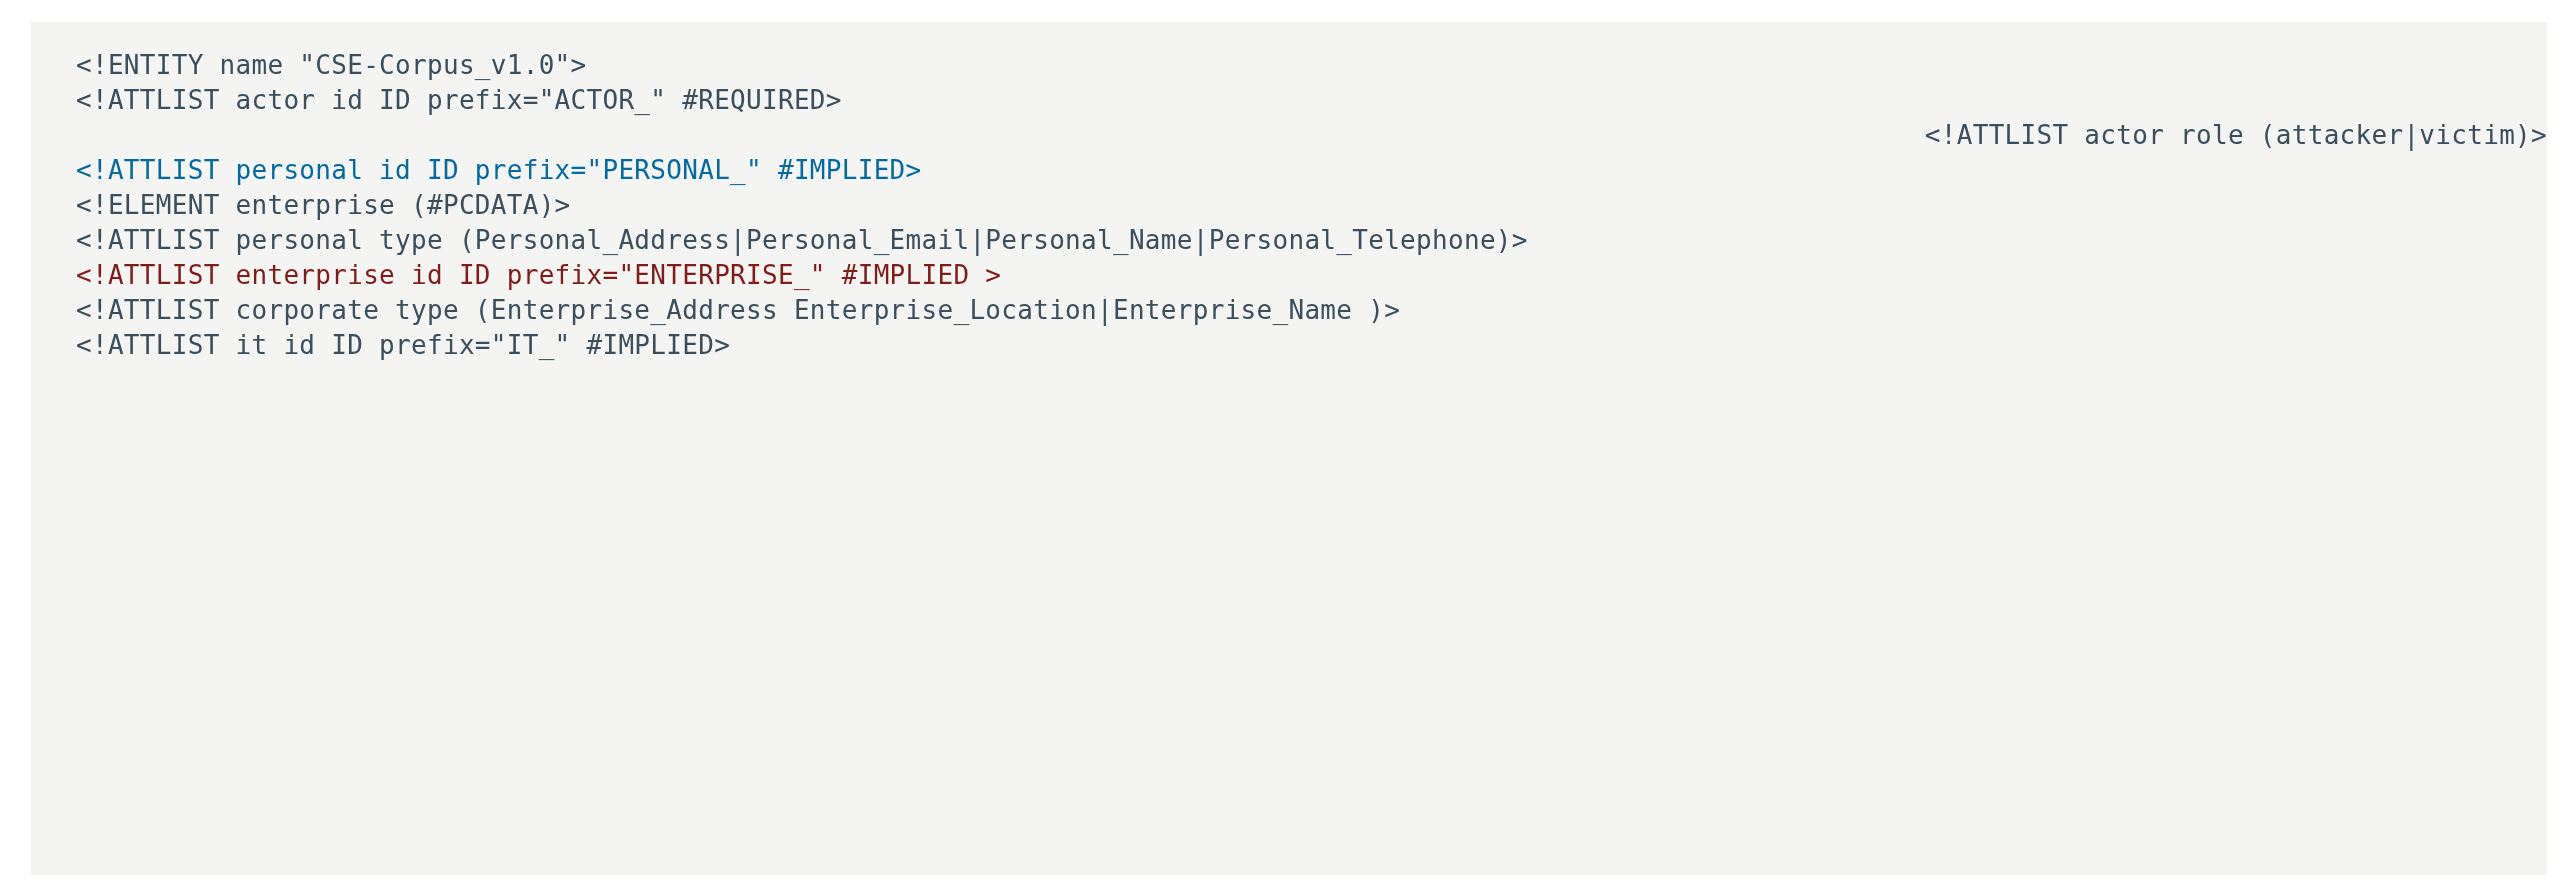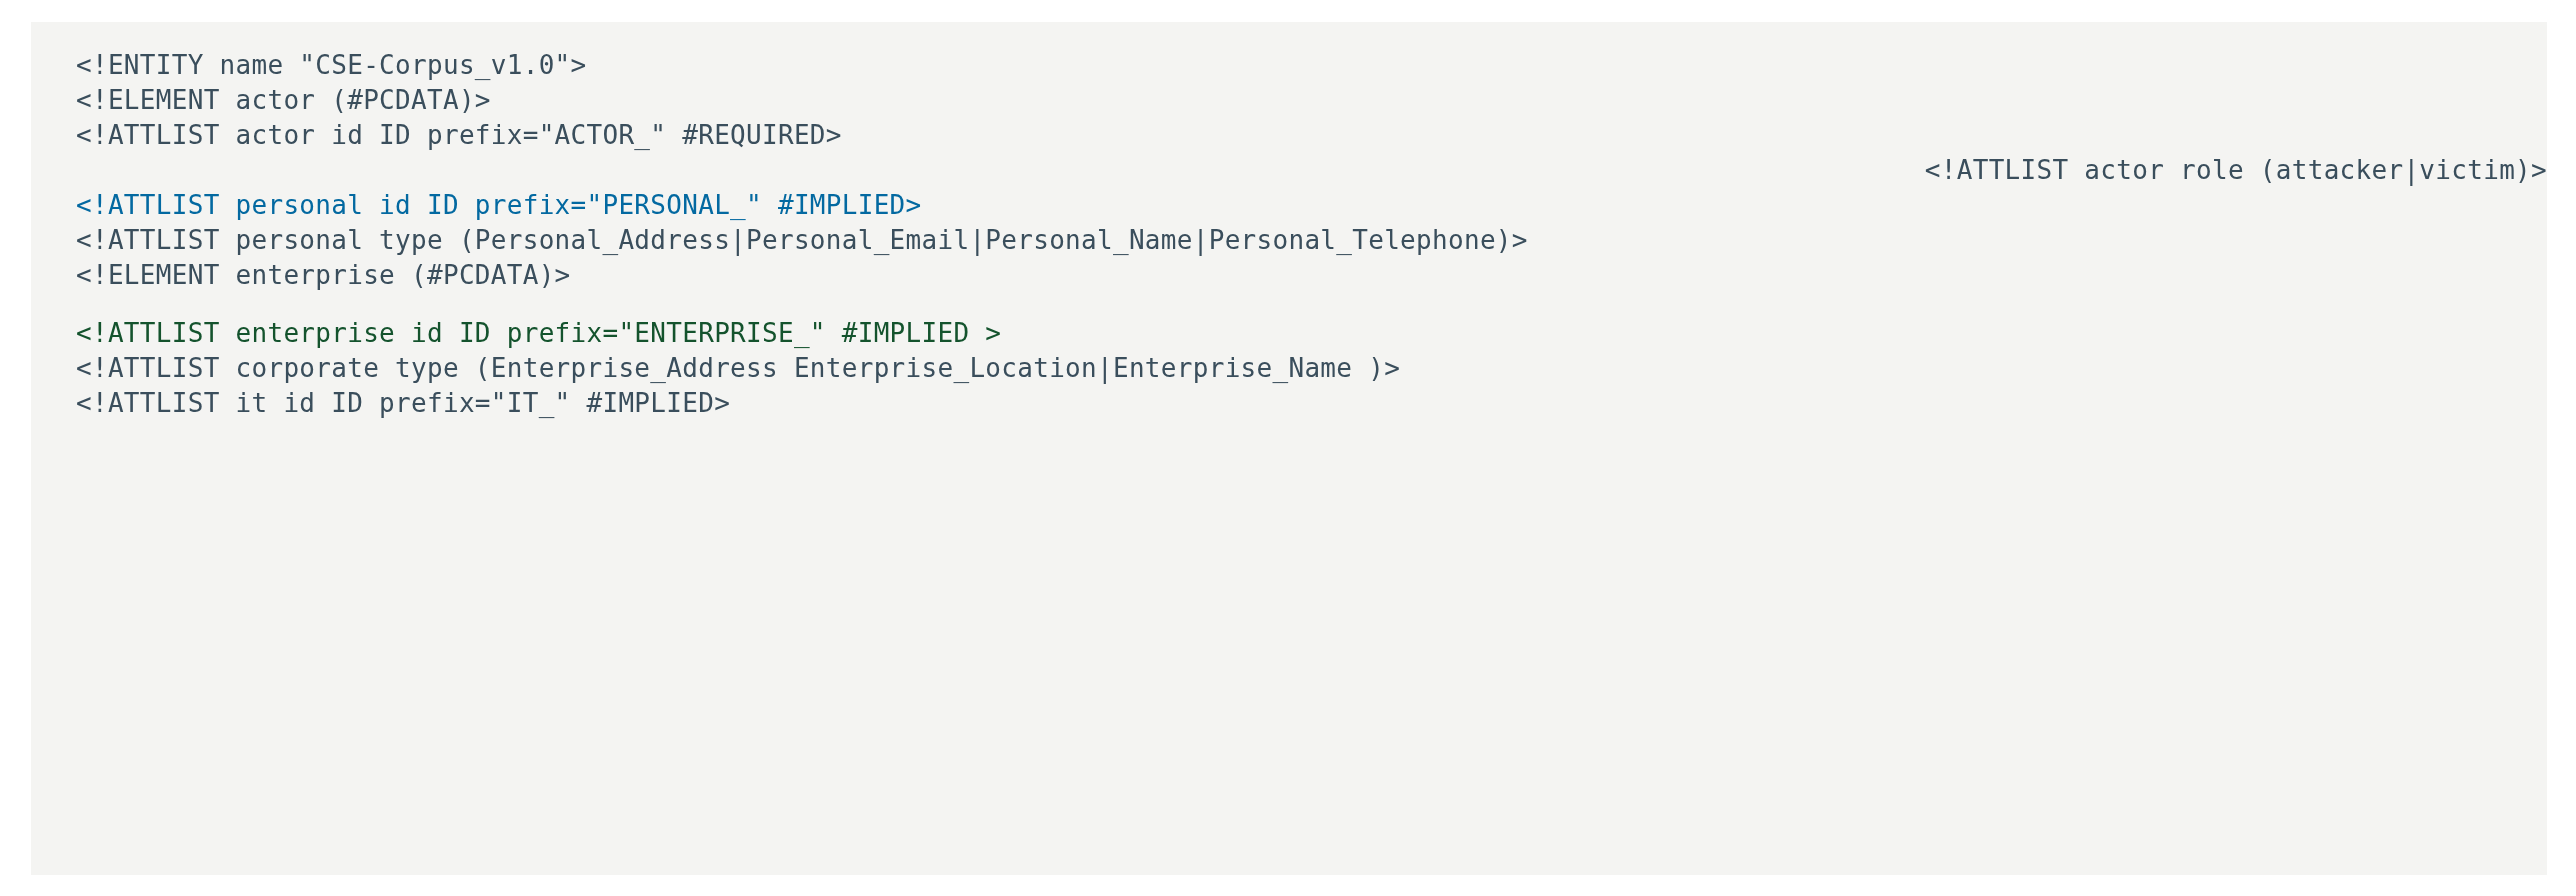--- a/index.html
+++ b/index.html
@@ -31,23 +31,22 @@
     color: #3a4e5c;
     white-space: pre;
     font-weight: 400;
   }
 </style>
 </head>
 <body style="background: rgb(255, 255, 255);">
 
 <div id="code-block" style="background: rgb(244, 244, 242);">
     <div class="code-line" style="color: rgb(58, 78, 92);">&lt;!ENTITY name "CSE-Corpus_v1.0"&gt;</div>
-    <div class="code-line" style="color: rgb(58, 78, 92);">&lt;!ELEMENT actor (#PCDATA)&gt;</div>
     <div class="code-line" style="color: rgb(58, 78, 92);">&lt;!ATTLIST actor id ID prefix="ACTOR_" #REQUIRED&gt;</div>
     <div class="code-line" style="color: rgb(58, 78, 92); text-align: right;">&lt;!ATTLIST actor role (attacker|victim)&gt;</div>
     <div class="code-line" style="color: #0369a1;">&lt;!ATTLIST personal id ID prefix="PERSONAL_" #IMPLIED&gt;</div>
+    <div class="code-line" style="color: rgb(58, 78, 92);">&lt;!ELEMENT enterprise (#PCDATA)&gt;</div>
     <div class="code-line" style="color: rgb(58, 78, 92);">&lt;!ATTLIST personal type (Personal_Address|Personal_Email|Personal_Name|Personal_Telephone)&gt;</div>
-    <div class="code-line" style="color: rgb(58, 78, 92);">&lt;!ELEMENT enterprise (#PCDATA)&gt;</div>
-    <div class="code-line" style="color: #14532d; margin-top: 23px;">&lt;!ATTLIST enterprise id ID prefix="ENTERPRISE_" #IMPLIED &gt;</div>
+    <div class="code-line" style="color: #7f1d1d;">&lt;!ATTLIST enterprise id ID prefix="ENTERPRISE_" #IMPLIED &gt;</div>
     <div class="code-line" style="color: rgb(58, 78, 92);">&lt;!ATTLIST corporate type (Enterprise_Address Enterprise_Location|Enterprise_Name )&gt;</div>
     <div class="code-line" style="color: rgb(58, 78, 92);">&lt;!ATTLIST it id ID prefix="IT_" #IMPLIED&gt;</div>
   </div>
 
 
 </body></html>

